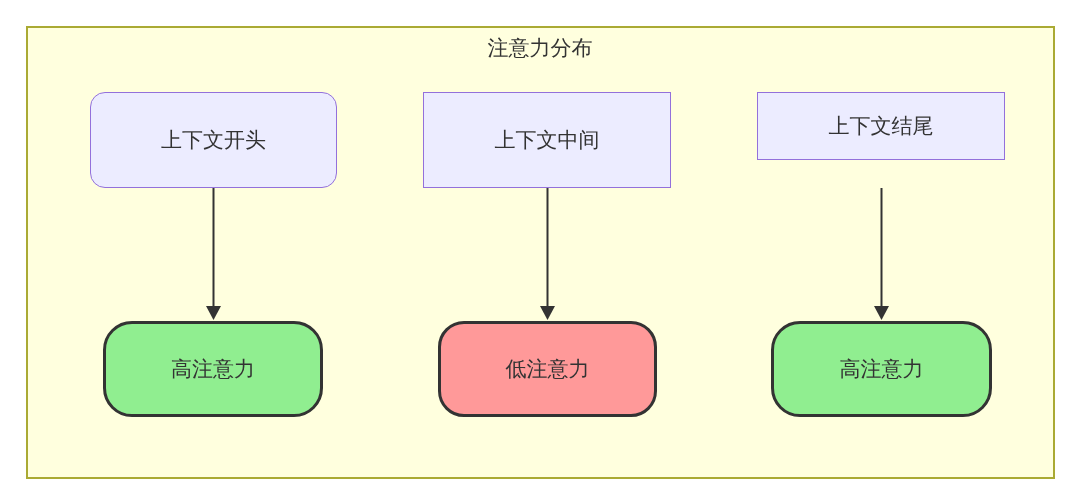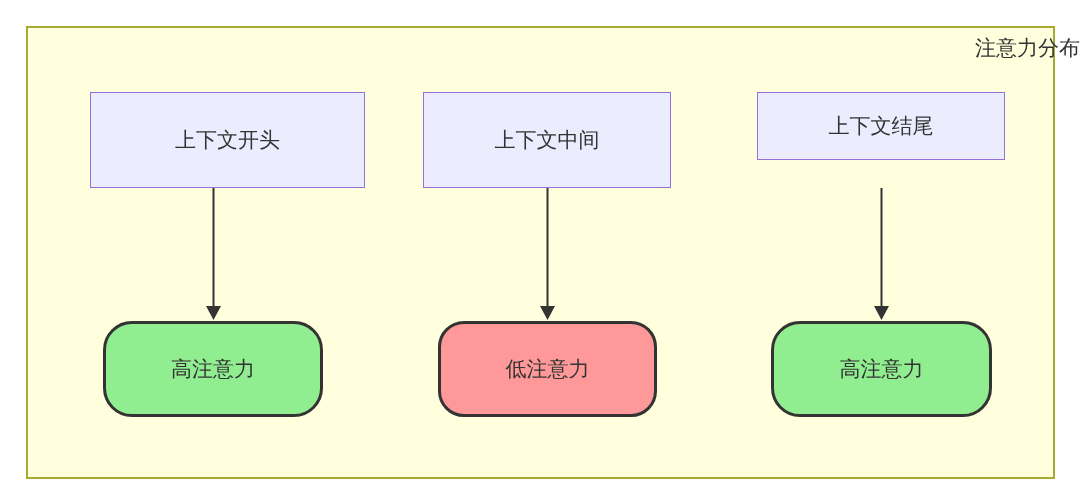--- a/index.html
+++ b/index.html
@@ -26,21 +26,21 @@
     position: absolute;
     left: 26px; top: 26px;
     width: 1029px; height: 453px;
     background: var(--container-bg);
     border: 2px solid var(--container-border);
   }
   .diagram-title {
     position: absolute;
     left: 0; top: 34px;
     width: 100%;
-    text-align: right;
+    text-align: center;
     font-size: 21px;
     color: var(--text);
   }
   .node {
     position: absolute;
     display: flex;
     align-items: center;
     justify-content: center;
     font-size: 21px;
     color: var(--text);
@@ -50,21 +50,21 @@
     background: var(--source-bg);
     border: 1.5px solid var(--source-border);
   }
   .target-node {
     border: 3px solid var(--target-border);
   }
   .target-node.high { background: var(--high-bg); border-radius: 29px; }
   .target-node.low  { background: var(--low-bg); }
 
   
-  #src-0 { left: 90px;  top: 92px;  width: 275px; height: 96px; }
+  #src-0 { left: 90px;  top: 92px;  width: 247px; height: 96px; border-radius: 15px; }
   #src-1 { left: 423px; top: 92px;  width: 248px; height: 96px; }
   #src-2 { left: 757px; top: 92px;  width: 248px; height: 68px; }
   #tgt-0 { left: 103px; top: 321px; width: 220px; height: 96px; }
   #tgt-1 { left: 438px; top: 321px; width: 219px; height: 96px; border-radius: 26px; }
   #tgt-2 { left: 771px; top: 321px; width: 221px; height: 96px; }
 
   .arrows-layer {
     position: absolute;
     left: 0; top: 0;
     width: 1080px; height: 496px;

